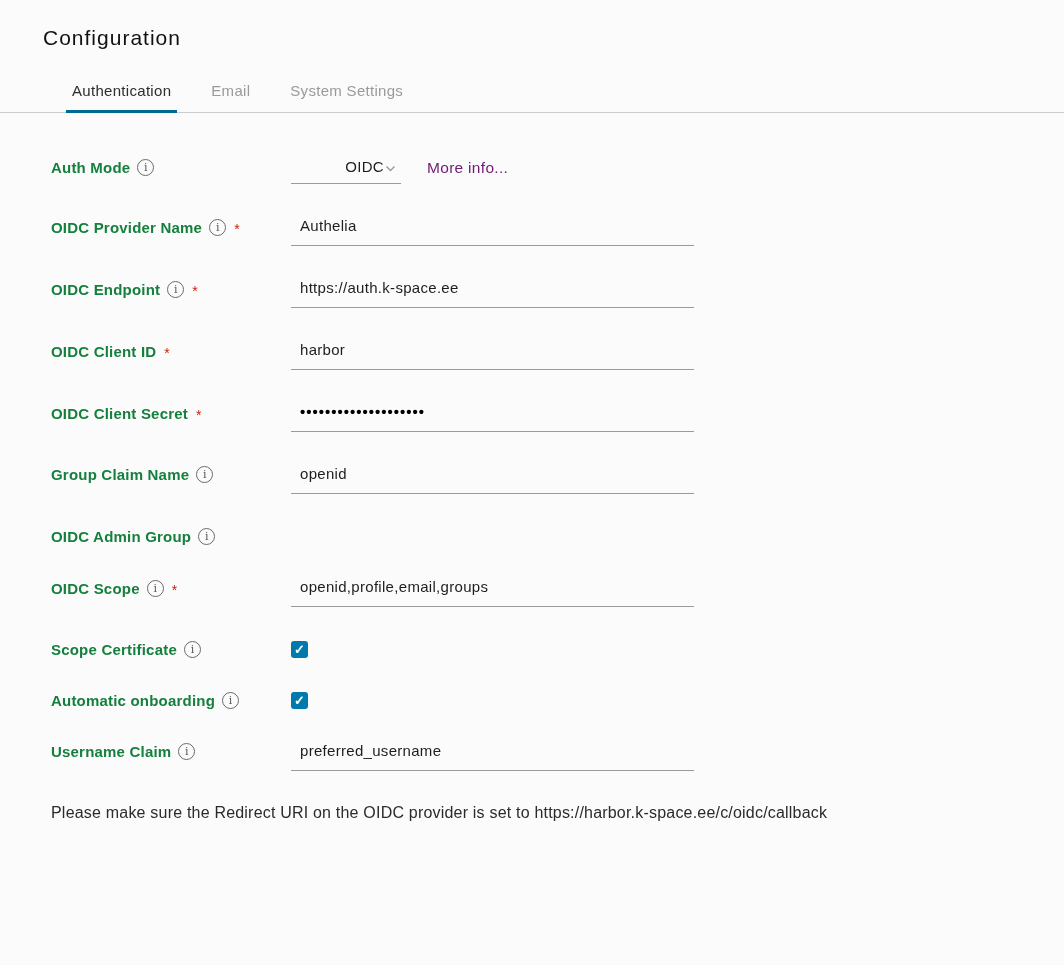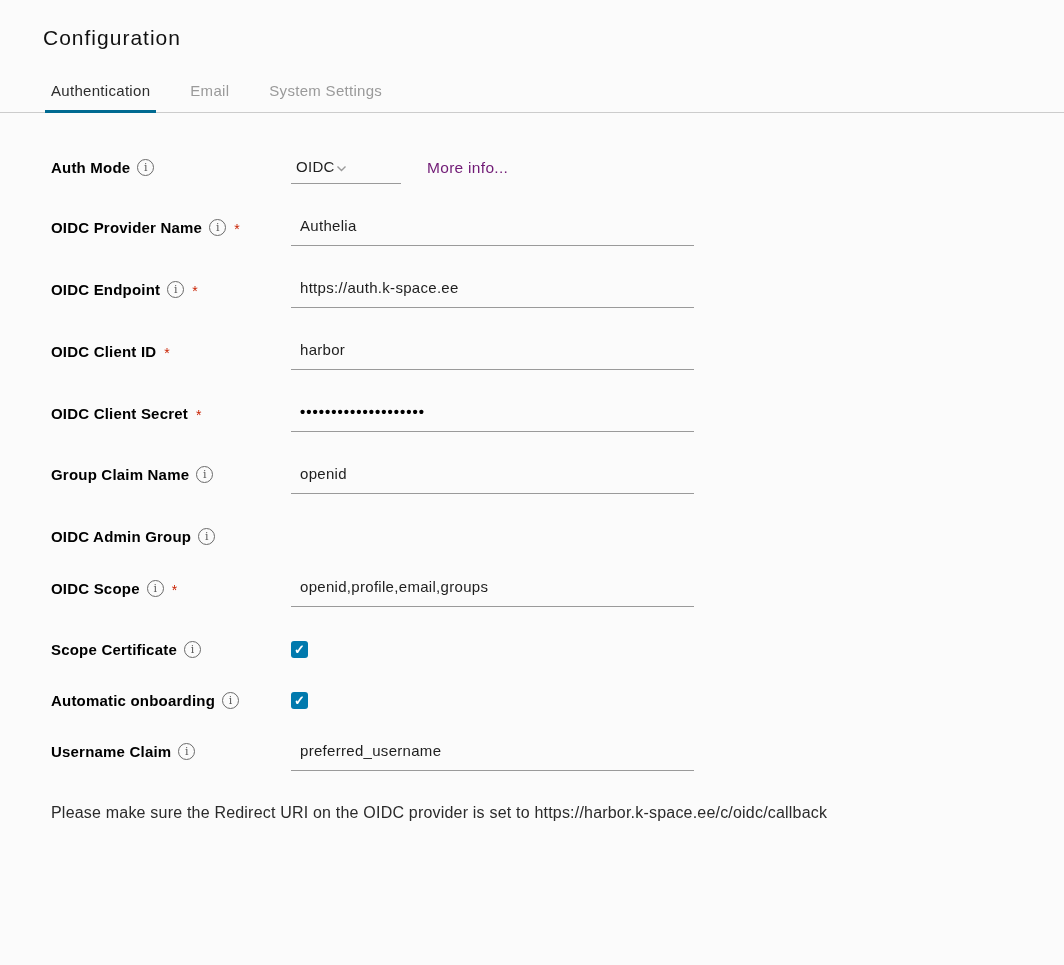--- a/index.html
+++ b/index.html
@@ -17,21 +17,21 @@
     margin-left: 43px;
     font-size: 21px;
     font-weight: 300;
     letter-spacing: 1px;
     color: #111;
   }
 
   
   .tab-bar {
     margin-top: 24px;
-    padding-left: 45px;
+    padding-left: 66px;
     border-bottom: 1px solid #cccccc;
     display: flex;
     width: 1064px;
   }
   .tab {
     padding: 8px 6px 11px 6px;
     margin-right: 28px;
     font-size: 15px;
     letter-spacing: 0.3px;
     color: #9a9a9a;
@@ -56,21 +56,21 @@
     width: 240px;
     flex: none;
     display: flex;
     align-items: center;
     padding-top: 1px;
   }
   .field-label {
     font-size: 15px;
     font-weight: 600;
     letter-spacing: 0.2px;
-    color: #000000;
+    color: #15803d;
   }
   .info-icon {
     display: inline-flex;
     align-items: center;
     justify-content: center;
     width: 17px;
     height: 17px;
     margin-left: 7px;
     border: 1px solid #6a6a6a;
     border-radius: 50%;
@@ -105,21 +105,21 @@
     font-size: 15px;
     font-weight: 700;
     letter-spacing: 1px;
     color: #000;
   }
   .select-box {
     width: 110px;
     border-bottom: 1px solid #9a9a9a;
     padding: 0 4px 8px 5px;
     display: flex;
-    justify-content: flex-start;
+    justify-content: flex-end;
     align-items: center;
     cursor: pointer;
   }
   .select-value { font-size: 15px; letter-spacing: 0.3px; color: #1e1e1e; }
   .chevron { display: inline-flex; padding-top: 3px; }
   .more-info {
     margin-left: 26px;
     font-size: 15.5px;
     letter-spacing: 0.3px;
     color: #701a75;

